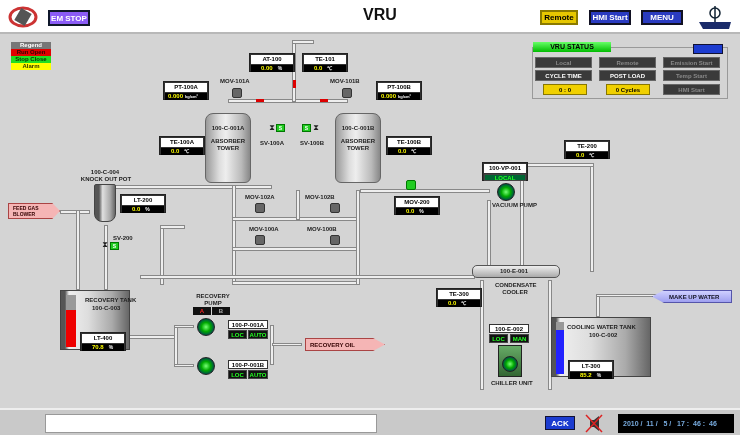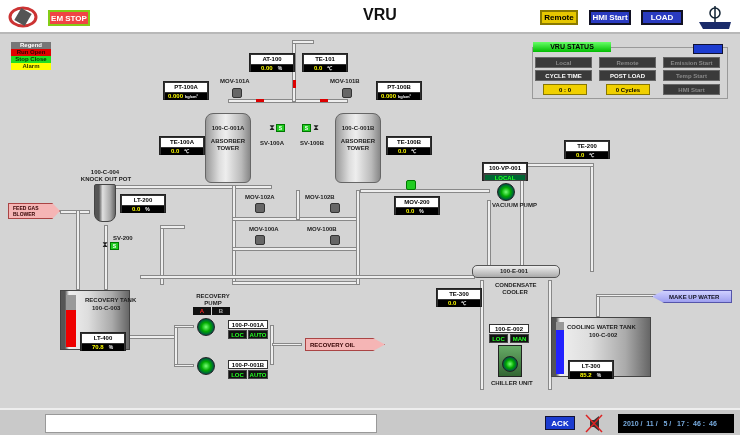--- a/index.html
+++ b/index.html
@@ -32,25 +32,25 @@
 </head>
 <body>
 
 <div id="topbar" class="abs">
   <div class="abs" style="left:8px;top:6px;width:30px;height:22px;">
     <svg width="30" height="22">
         <ellipse cx="15" cy="11" rx="13" ry="9" fill="none" stroke="#c33" stroke-width="3"></ellipse>
         <rect x="9" y="4" width="12" height="14" fill="#555" transform="rotate(30 15 11)"></rect>
       </svg>
   </div>
-  <div class="btn" style="left:48px;top:10px;width:42px;height:16px;background:#ef4444;border:2px solid #84cc16;color:#fff;">EM STOP</div>
+  <div class="btn" style="left:48px;top:10px;width:42px;height:16px;background:#8b5cf6;border:2px solid #0f172a;color:#fff;">EM STOP</div>
   <div class="abs title" style="left:350px;top:6px;width:60px;text-align:center;">VRU</div>
   <div class="btn" style="left:540px;top:10px;width:38px;height:15px;background:#e6c700;border:2px solid #8a7a00;color:#000;">Remote</div>
   <div class="btn" style="left:589px;top:10px;width:42px;height:15px;background:#2a3bc0;border:2px solid #112;color:#fff;">HMI Start</div>
-  <div class="btn" style="left:641px;top:10px;width:42px;height:15px;background:#2a3bc0;border:2px solid #112;color:#fff;">LOAD</div>
+  <div class="btn" style="left:641px;top:10px;width:42px;height:15px;background:#2a3bc0;border:2px solid #112;color:#fff;">MENU</div>
   <div class="abs" style="left:695px;top:4px;width:38px;height:28px;">
     <svg width="38" height="28">
         <circle cx="20" cy="9" r="5" fill="none" stroke="#123" stroke-width="1.5"></circle>
         <line x1="20" y1="2" x2="20" y2="18" stroke="#123" stroke-width="1.5"></line>
         <path d="M4 18 L36 18 L34 25 L8 25 Z" fill="#1a2b6a"></path>
       </svg>
   </div>
 </div>
 
 <div id="canvas" class="abs">

